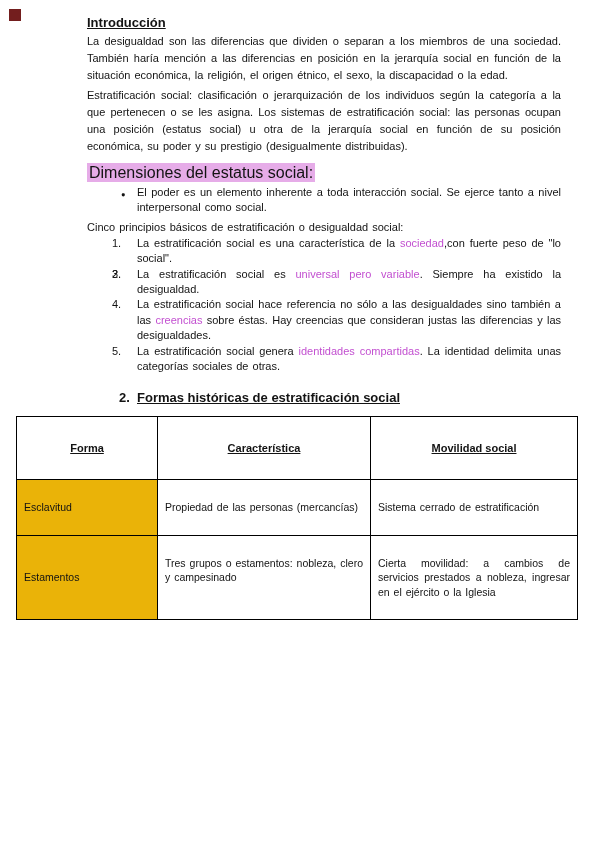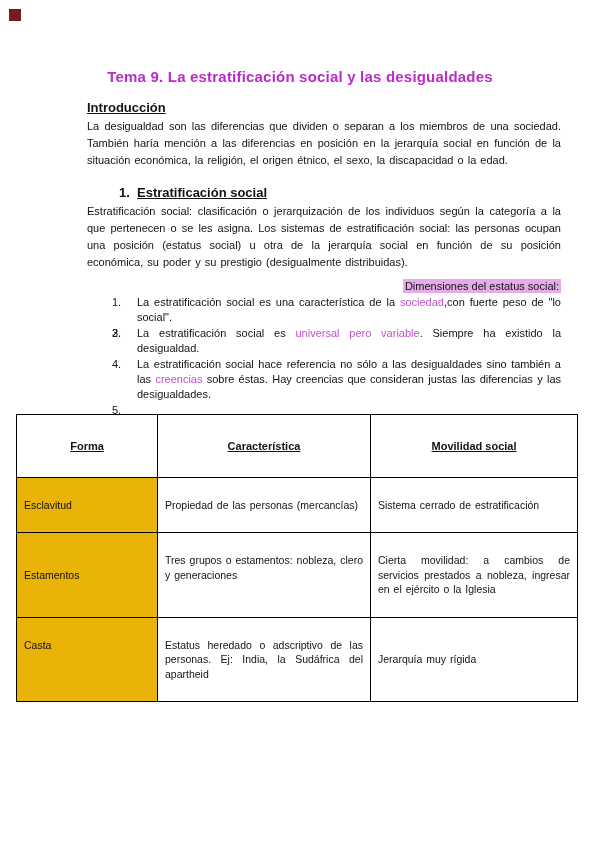--- a/index.html
+++ b/index.html
@@ -20,21 +20,21 @@
 
   p.body {
     margin:3px 0 0 0; font-size:11px; line-height:17px;
     text-align:justify; word-spacing:1px;
   }
 
   .sec-heading { margin-top:16px; font-size:13px; font-weight:bold; padding-left:32px; }
   .sec-heading .num { display:inline-block; width:18px; }
   .sec-heading .txt { text-decoration:underline; }
 
-  .highlight-line { margin-top:9px; font-size:11px;text-align:right; }
+  .highlight-line { margin-top:9px; font-size:16px; }
   .highlight-line .hl { background:#e6ace8; padding:1px 2px; }
 
   ul.bullets { list-style:none; margin:3px 0 0 0; padding:0; }
   ul.bullets li {
     position:relative; padding-left:50px; font-size:11px; line-height:15.4px;
     text-align:justify; word-spacing:1px;
   }
   ul.bullets li::before {
     content:"\25CF"; position:absolute; left:34px; top:2px; font-size:7.5px;
   }
@@ -69,48 +69,49 @@
   tr.row-2 td.cell-forma { vertical-align:middle;margin-top:44px; }
   tr.row-3 td.cell-movilidad { vertical-align:middle; }
 </style>
 </head>
 <body>
 
 <div class="page">
 
   <div class="corner-mark"></div>
 
-  <h1 class="doc-title">Tema 9. La estratificación social y las desigualdades</h1>
 
   <div class="content">
 
     <div class="intro-heading">Introducción</div>
     <p class="body">La desigualdad son las diferencias que dividen o separan a los miembros de una sociedad. También haría mención a las diferencias en posición en la jerarquía social en función de la situación económica, la religión, el origen étnico, el sexo, la discapacidad o la edad.</p>
 
-    <div class="sec-heading">
-      <span class="num">1.</span><span class="txt">Estratificación social</span>
-    </div>
     <p class="body">Estratificación social: clasificación o jerarquización de los individuos según la categoría a la que pertenecen o se les asigna. Los sistemas de estratificación social: las personas ocupan una posición (estatus social) u otra de la jerarquía social en función de su posición económica, su poder y su prestigio (desigualmente distribuidas).</p>
 
     <div class="highlight-line">
       <span class="hl">Dimensiones del estatus social:</span>
     </div>
 
     <ul class="bullets">
+      <li>El poder es un elemento inherente a toda interacción social. Se ejerce tanto a nivel interpersonal como social.</li>
     </ul>
 
+    <p class="body principles-intro">Cinco principios básicos de estratificación o desigualdad social:</p>
 
     <ol class="principles">
       <li><span class="num">1.</span><span><span>La estratificación social es una característica de la </span><span class="accent">sociedad</span><span>,con fuerte peso de "lo social".</span></span></li>
       <li><span class="num">2.</span></li>
       <li><span class="num">3.</span><span><span>La estratificación social es </span><span class="accent">universal pero variable</span><span>. Siempre ha existido la desigualdad.</span></span></li>
       <li><span class="num">4.</span><span><span>La estratificación social hace referencia no sólo a las desigualdades sino también a las </span><span class="accent">creencias</span><span> sobre éstas. Hay creencias que consideran justas las diferencias y las desigualdades.</span></span></li>
-      <li><span class="num">5.</span></li>
+      <li><span class="num">5.</span><span><span>La estratificación social genera </span><span class="accent">identidades compartidas</span><span>. La identidad delimita unas categorías sociales de otras.</span></span></li>
     </ol>
 
+    <div class="sec-heading">
+      <span class="num">2.</span><span class="txt">Formas históricas de estratificación social</span>
+    </div>
 
   </div>
 
   <table class="forms">
     <colgroup>
       <col style="width:141px">
       <col style="width:213px">
       <col style="width:207px">
     </colgroup>
     <thead>
@@ -121,24 +122,19 @@
       </tr>
     </thead>
     <tbody>
       <tr class="row-1">
         <td class="cell-forma">Esclavitud</td>
         <td class="cell-caracteristica">Propiedad de las personas (mercancías)</td>
         <td class="cell-movilidad">Sistema cerrado de estratificación</td>
       </tr>
       <tr class="row-2">
         <td class="cell-forma">Estamentos</td>
-        <td class="cell-caracteristica">Tres grupos o estamentos: nobleza, clero y generaciones</td>
+        <td class="cell-caracteristica">Tres grupos o estamentos: nobleza, clero y campesinado</td>
         <td class="cell-movilidad">Cierta movilidad: a cambios de servicios prestados a nobleza, ingresar en el ejército o la Iglesia</td>
-      </tr>
-      <tr class="row-3">
-        <td class="cell-forma">Casta</td>
-        <td class="cell-caracteristica">Estatus heredado o adscriptivo de las personas. Ej: India, la Sudáfrica del apartheid</td>
-        <td class="cell-movilidad">Jerarquía muy rígida</td>
       </tr>
     </tbody>
   </table>
 
 </div>
 
 </body></html>

